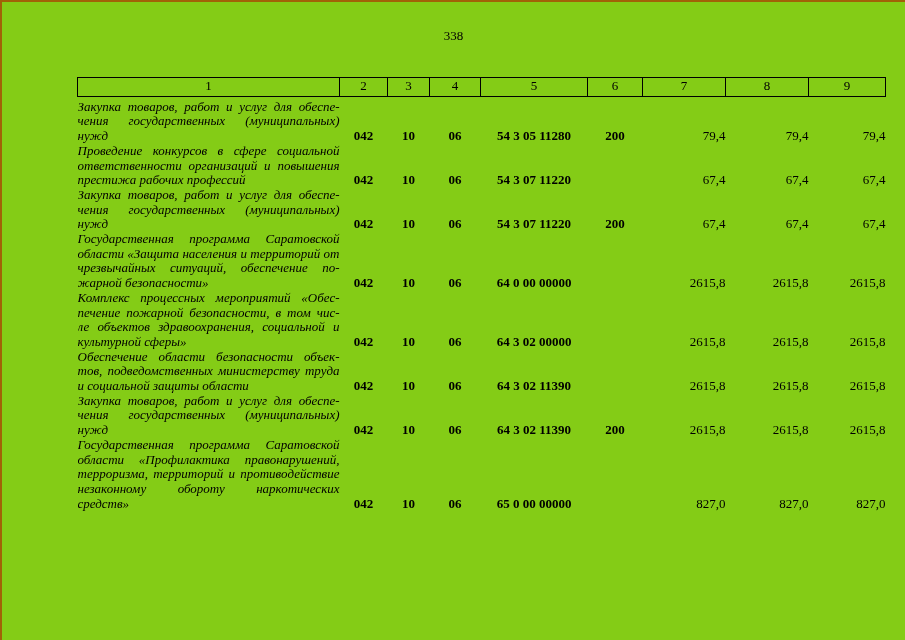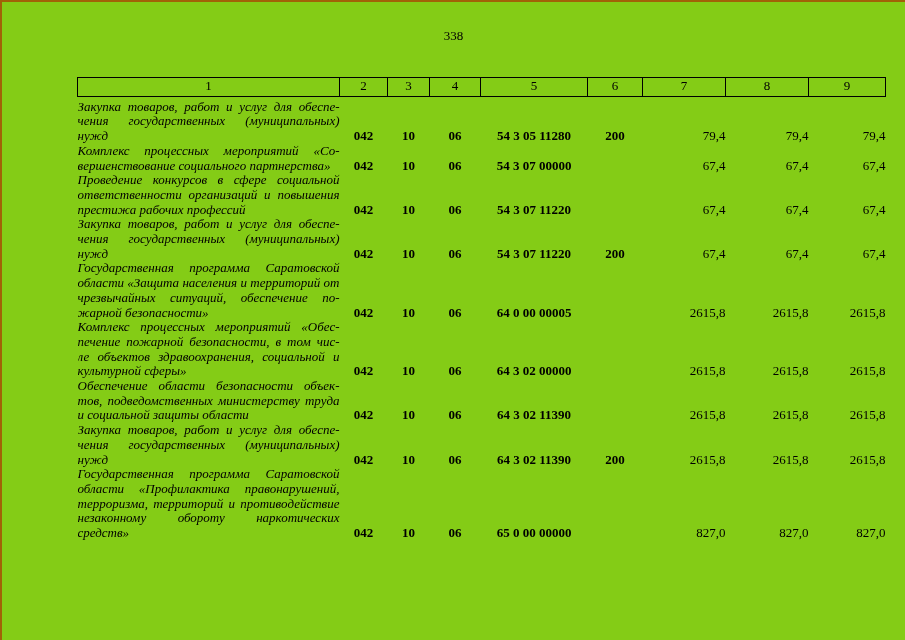--- a/index.html
+++ b/index.html
@@ -116,34 +116,20 @@
           <td class="c3">10</td>
           <td class="c4">06</td>
           <td class="c5">54 3 05 11280</td>
           <td class="c6">200</td>
           <td class="c7">79,4</td>
           <td class="c8">79,4</td>
           <td class="c9">79,4</td>
         </tr>
         <tr>
           <td class="desc">
-            <div class="line">Комплекс процессных мероприятий «Со-</div>
-            <div class="line">вершенствование социального партнерства»</div>
-          </td>
-          <td class="c2">042</td>
-          <td class="c3">10</td>
-          <td class="c4">06</td>
-          <td class="c5">54 3 07 00000</td>
-          <td class="c6"></td>
-          <td class="c7">67,4</td>
-          <td class="c8">67,4</td>
-          <td class="c9">67,4</td>
-        </tr>
-        <tr>
-          <td class="desc">
             <div class="line">Проведение конкурсов в сфере социальной</div>
             <div class="line">ответственности организаций и повышения</div>
             <div class="line">престижа рабочих профессий</div>
           </td>
           <td class="c2">042</td>
           <td class="c3">10</td>
           <td class="c4">06</td>
           <td class="c5">54 3 07 11220</td>
           <td class="c6"></td>
           <td class="c7">67,4</td>
@@ -168,21 +154,21 @@
         <tr>
           <td class="desc">
             <div class="line">Государственная программа Саратовской</div>
             <div class="line">области «Защита населения и территорий от</div>
             <div class="line">чрезвычайных ситуаций, обеспечение по-</div>
             <div class="line">жарной безопасности»</div>
           </td>
           <td class="c2">042</td>
           <td class="c3">10</td>
           <td class="c4">06</td>
-          <td class="c5">64 0 00 00005</td>
+          <td class="c5">64 0 00 00000</td>
           <td class="c6"></td>
           <td class="c7">2615,8</td>
           <td class="c8">2615,8</td>
           <td class="c9">2615,8</td>
         </tr>
         <tr>
           <td class="desc">
             <div class="line">Комплекс процессных мероприятий «Обес-</div>
             <div class="line">печение пожарной безопасности, в том чис-</div>
             <div class="line">ле объектов здравоохранения, социальной и</div>

